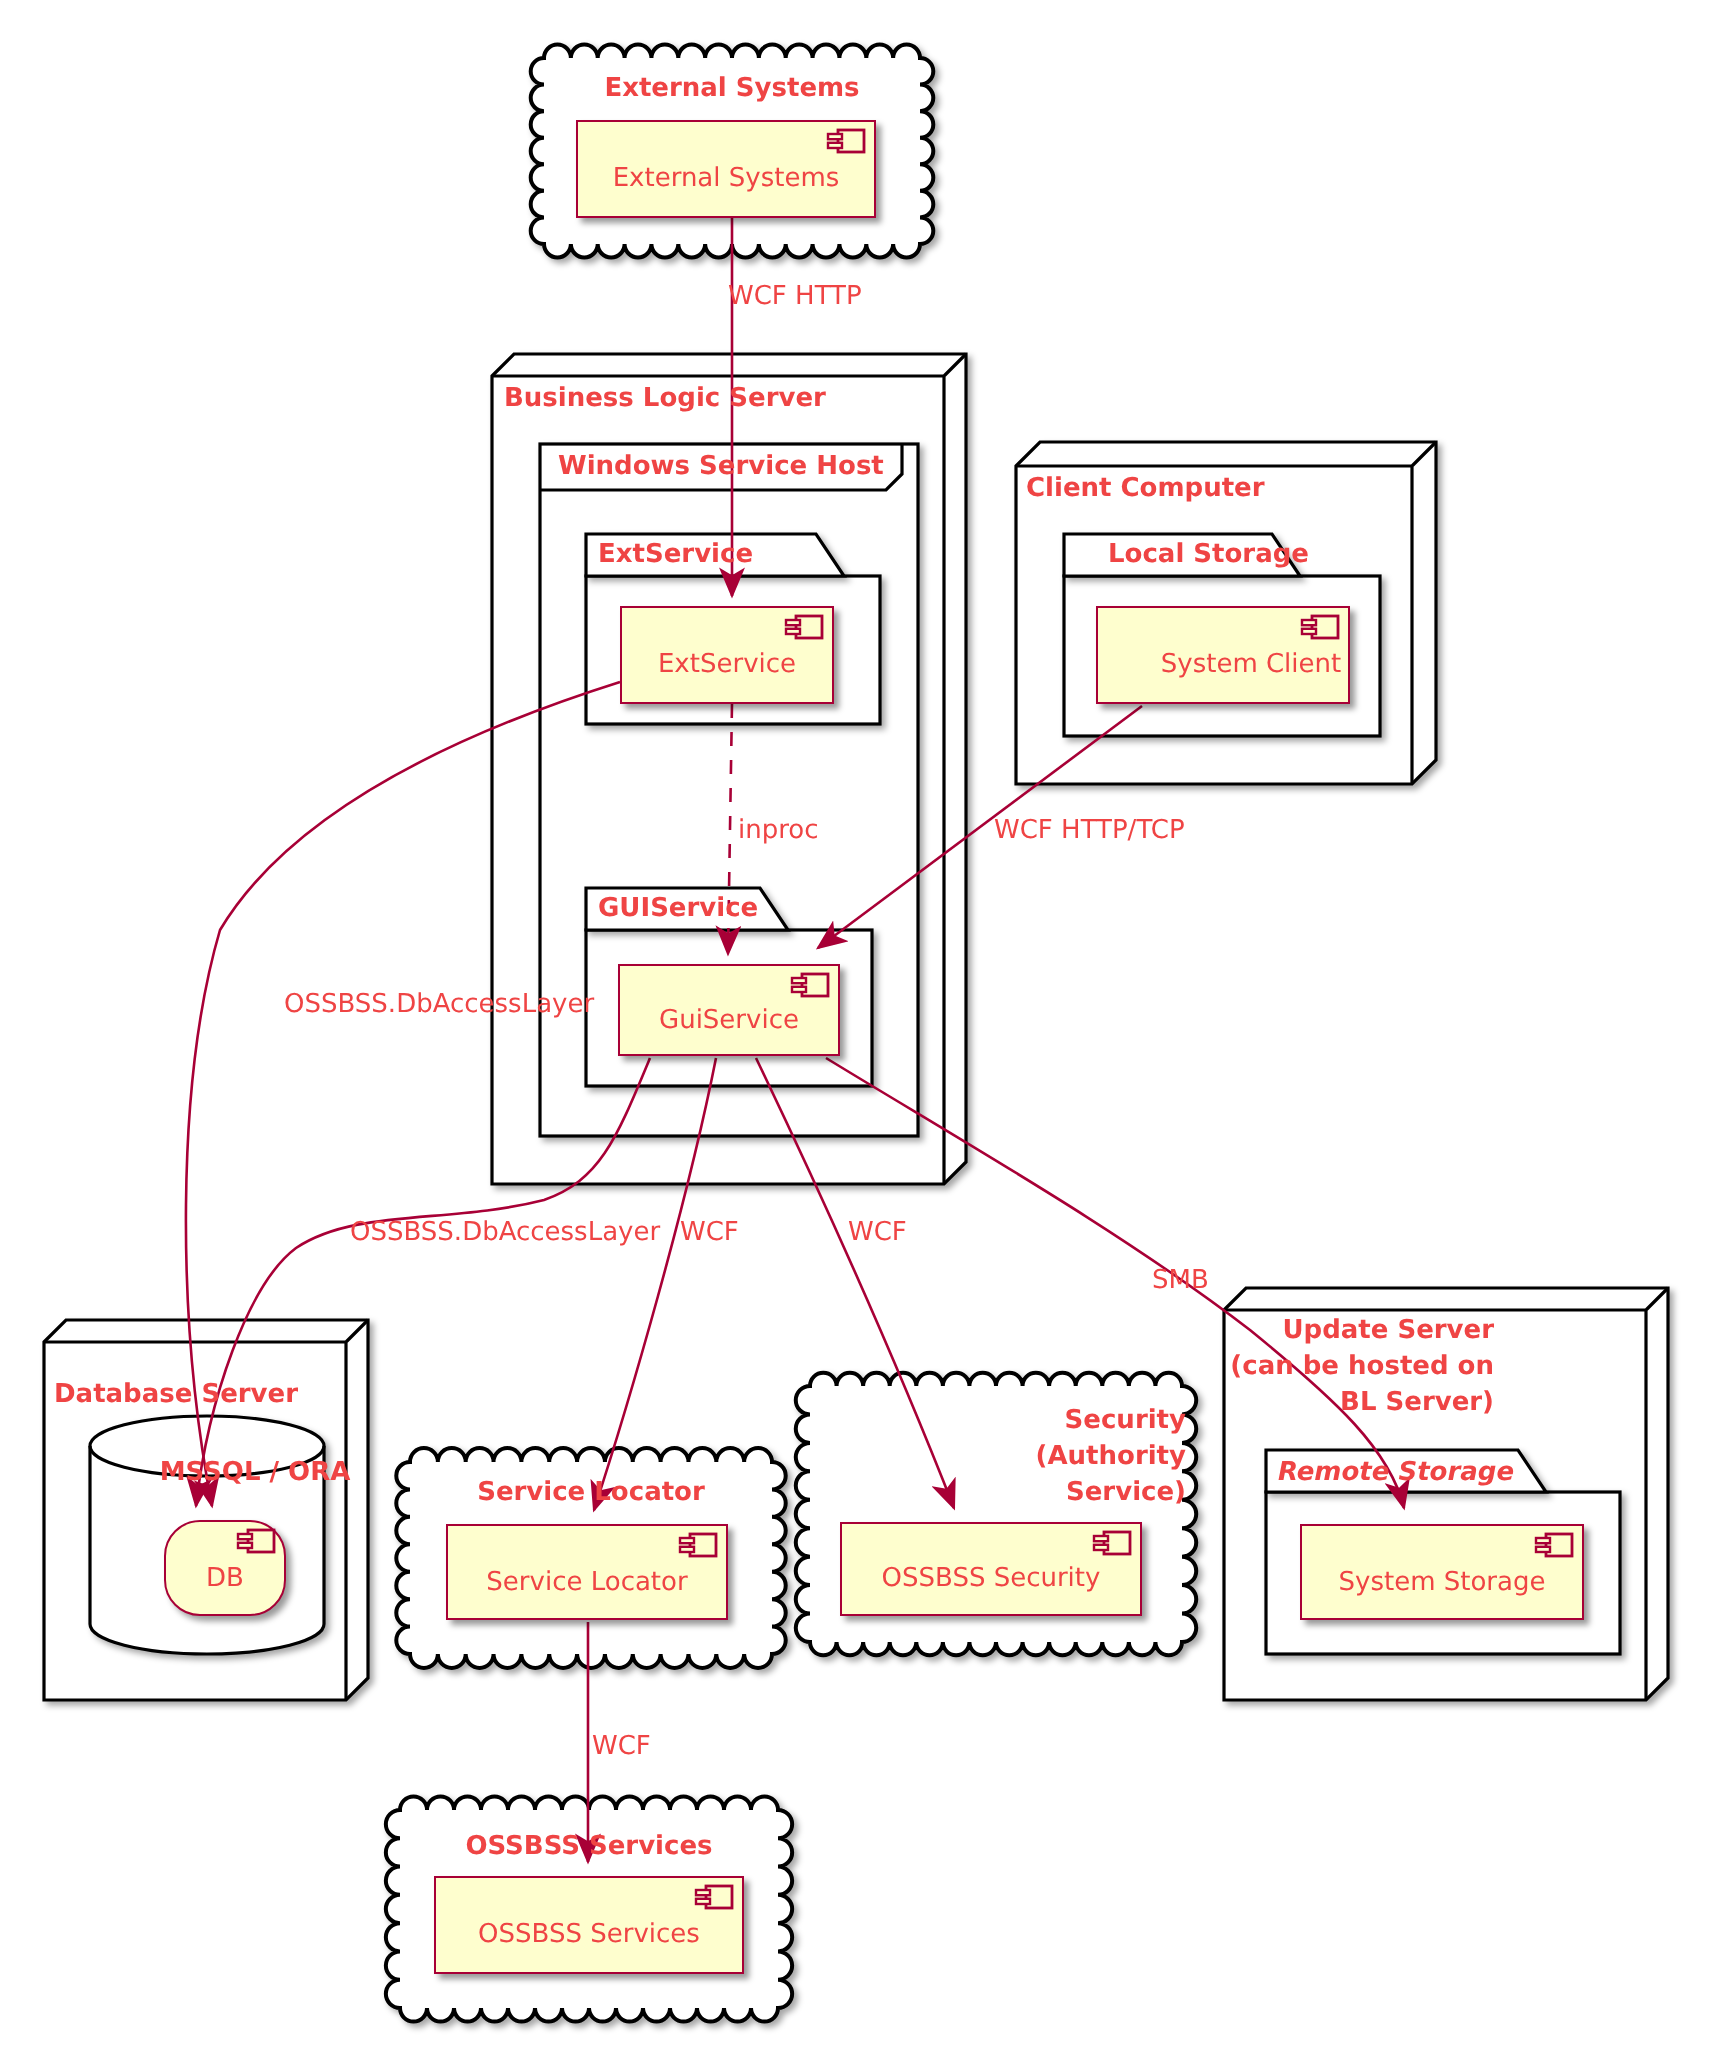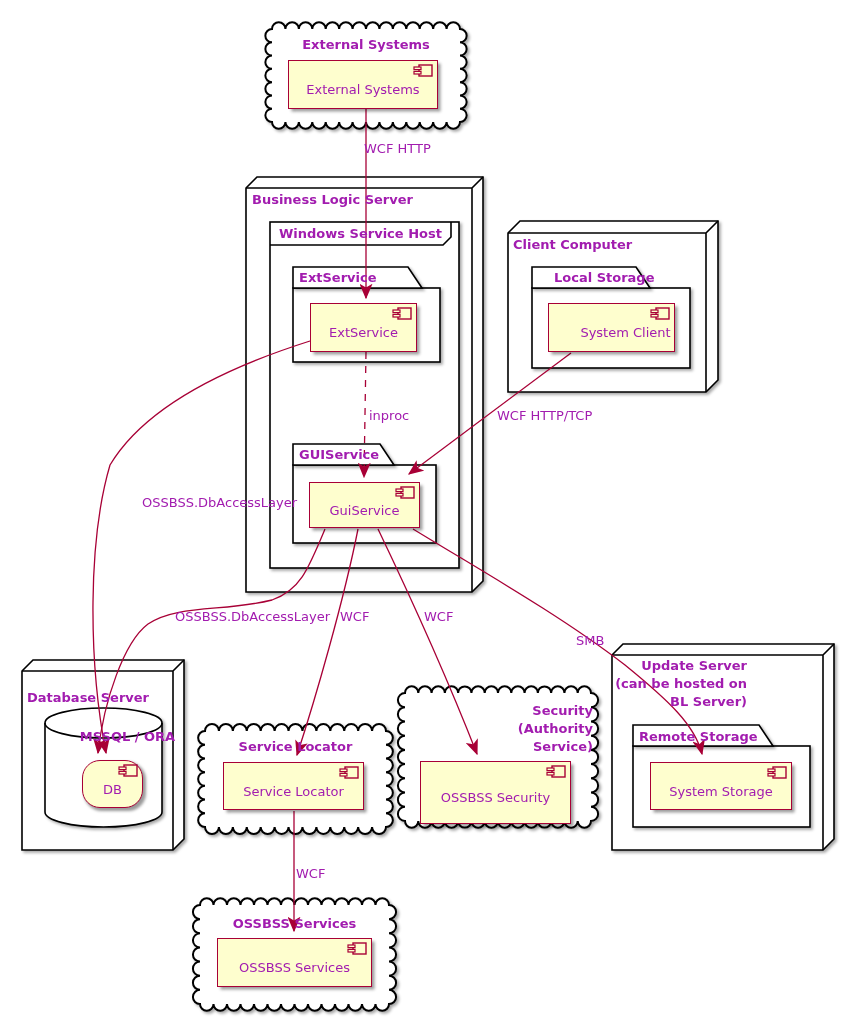--- a/index.html
+++ b/index.html
@@ -1,19 +1,19 @@
 <!DOCTYPE html>
 <html><head>
 <meta charset="utf-8">
 <style>
   html,body { margin:0; padding:0; background:#fff; }
   #canvas {
     position:relative; width:865px; height:1029px;
     background:#ffffff; overflow:hidden;
-    font-family:"DejaVu Sans", sans-serif; color:#a21caf;
+    font-family:"DejaVu Sans", sans-serif; color:#ef4444;
   }
   #shapes { position:absolute; left:0; top:0; }
   .shape      { fill:#ffffff; stroke:#000000; stroke-width:1.6; filter:drop-shadow(2px 2px 1.5px rgba(0,0,0,.35)); }
   .lineonly   { fill:none; stroke:#000000; stroke-width:1.6; }
   .cloud-shape{ fill:#ffffff; stroke:#000000; stroke-width:2; filter:drop-shadow(2px 2px 1.5px rgba(0,0,0,.35)); }
   .edge       { fill:none; stroke:#A80036; stroke-width:1.3; }
   .edge.dashed{ stroke-dasharray:7,7; }
 
   .component {
     position:absolute; background:#FEFECE; border:1.5px solid #A80036;
@@ -110,21 +110,21 @@
   <div class="title" style="left:299px; top:447px;">GUIService</div>
   <div class="title" style="left:513px; top:237px;">Client Computer</div>
   <div class="title" style="left:538px; top:270px;margin-left:16px;">Local Storage</div>
   <div class="title" style="left:27px; top:675px;margin-top:15px;">Database Server</div>
   <div class="title center" style="left:46px; top:729px; width:115px;margin-left:24px;">MSSQL / ORA</div>
   <div class="title block" style="left:613px; top:657px; width:134px;">
     <span>Update Server</span><br>
     <span>(can be hosted on</span><br>
     <span>BL Server)</span>
   </div>
-  <div class="title" style="left:639px; top:729px;">Remote Storage</div>
+  <div class="title" style="left:639px; top:729px;font-style:italic;">Remote Storage</div>
   <div class="title center" style="left:203px; top:739px; width:185px;">Service Locator</div>
   <div class="title block" style="left:403px; top:702px; width:190px;">
     <span>Security</span><br>
     <span>(Authority</span><br>
     <span>Service)</span>
   </div>
   <div class="title center" style="left:198px; top:916px; width:193px;">OSSBSS Services</div>
 
   <div class="component" style="left:288px; top:60px; width:150px; height:49px;">
     <svg class="comp-icon" width="20" height="16">
@@ -173,21 +173,21 @@
 
   <div class="component" style="left:223px; top:762px; width:141px; height:48px;">
     <svg class="comp-icon" width="20" height="16">
         <rect x="6" y="1" width="13" height="11" fill="#FEFECE" stroke="#A80036" stroke-width="1.4"></rect>
         <rect x="1" y="3" width="7" height="2.6" fill="#FEFECE" stroke="#A80036" stroke-width="1.2"></rect>
         <rect x="1" y="7.4" width="7" height="2.6" fill="#FEFECE" stroke="#A80036" stroke-width="1.2"></rect>
       </svg>
     <span class="comp-label">Service Locator</span>
   </div>
 
-  <div class="component" style="left:420px; top:761px; width:151px; height:63px;">
+  <div class="component" style="left:420px; top:761px; width:151px; height:47px;">
     <svg class="comp-icon" width="20" height="16">
         <rect x="6" y="1" width="13" height="11" fill="#FEFECE" stroke="#A80036" stroke-width="1.4"></rect>
         <rect x="1" y="3" width="7" height="2.6" fill="#FEFECE" stroke="#A80036" stroke-width="1.2"></rect>
         <rect x="1" y="7.4" width="7" height="2.6" fill="#FEFECE" stroke="#A80036" stroke-width="1.2"></rect>
       </svg>
     <span class="comp-label">OSSBSS Security</span>
   </div>
 
   <div class="component" style="left:650px; top:762px; width:142px; height:48px;">
     <svg class="comp-icon" width="20" height="16">

